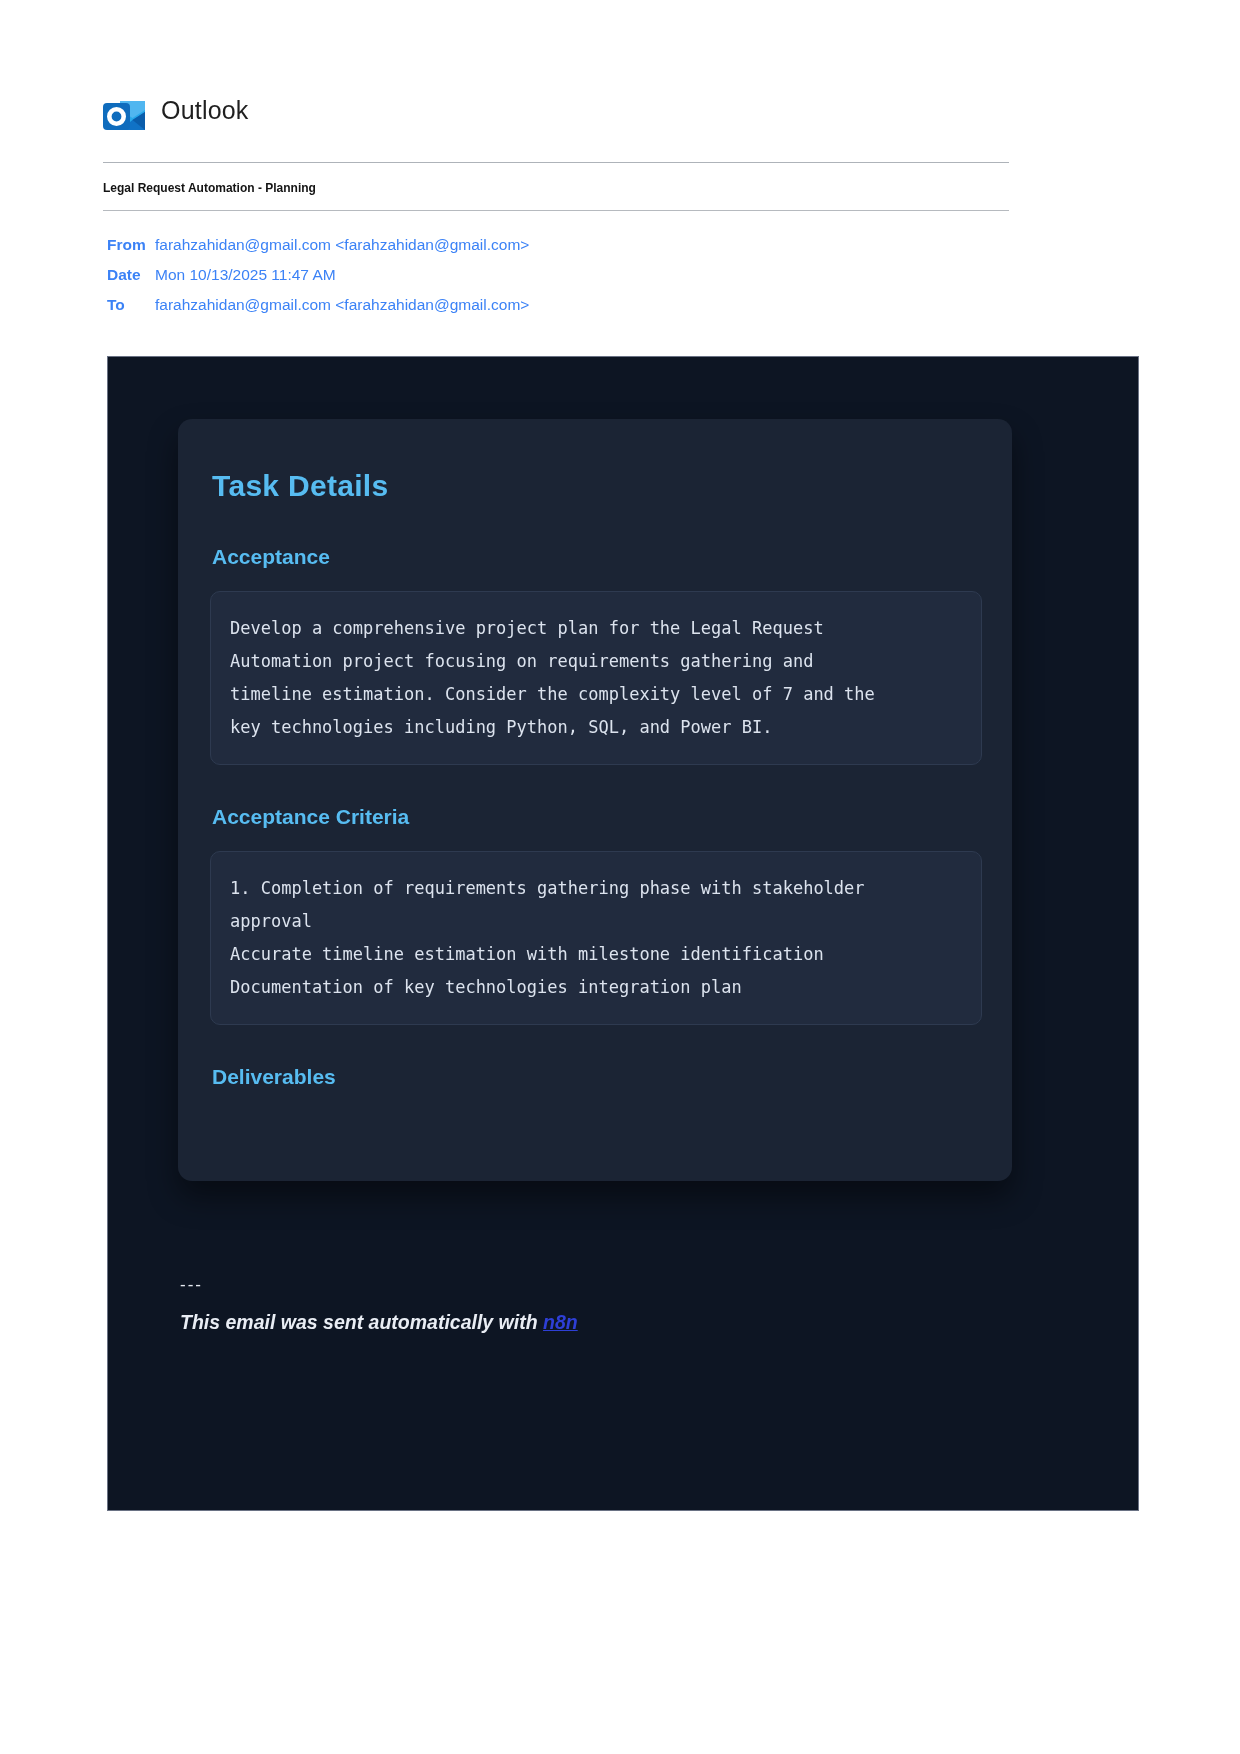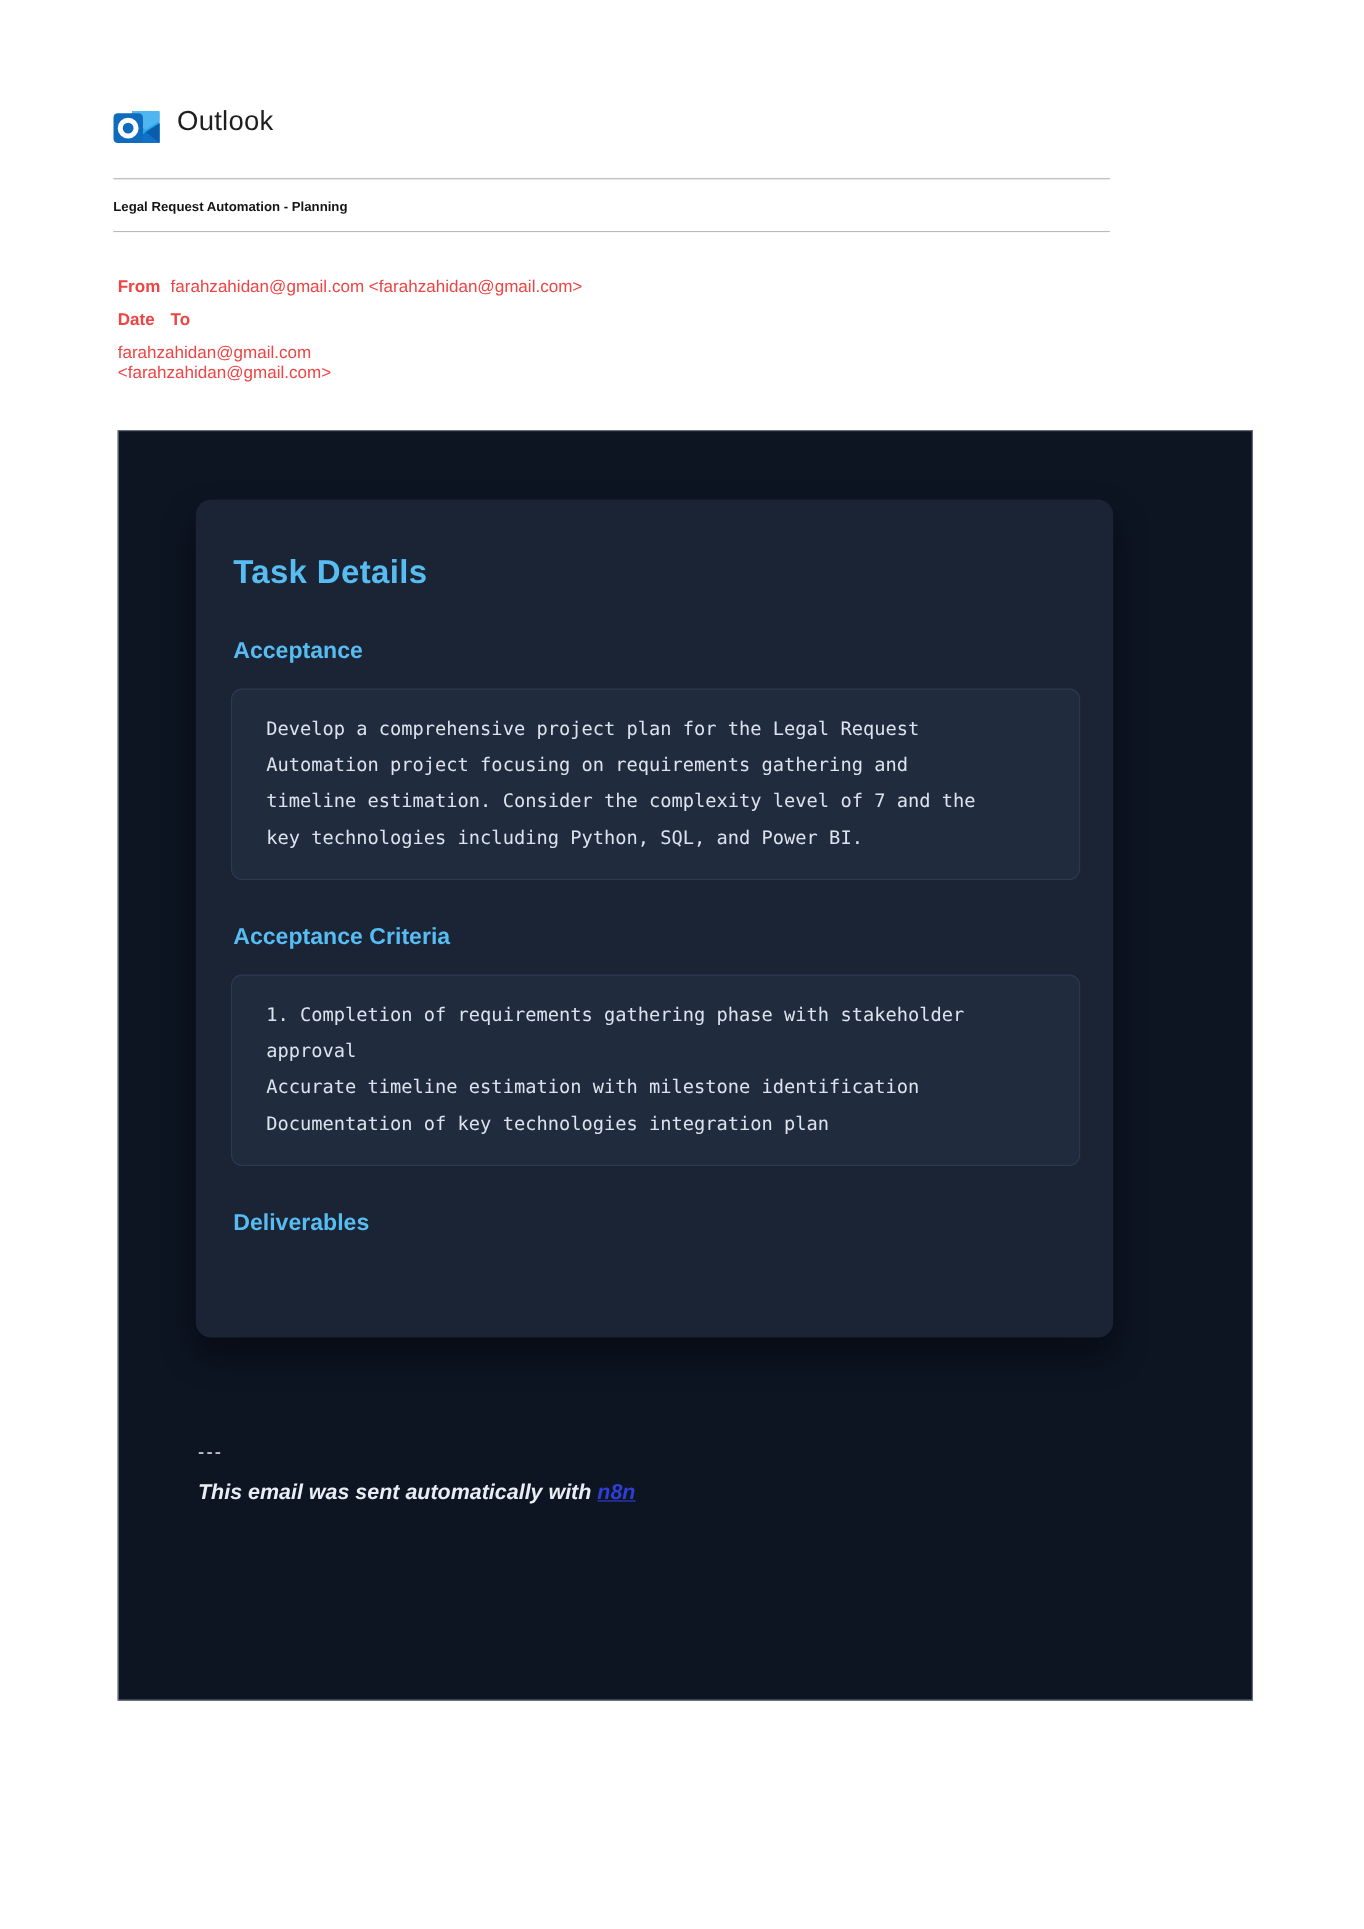--- a/index.html
+++ b/index.html
@@ -32,28 +32,28 @@
   .rule.thin { border-top-color: #b6babf; margin-top: 15px; }
 
   .subject {
     margin: 18px 0 0 103px;
     font-size: 12px;
     font-weight: 700;
     color: #141414;
   }
 
   .meta {
-    margin: 40px 0 0 107px;
+    margin: 24px 0 0 107px;
     font-size: 15.5px;
     display: grid;
     grid-template-columns: 48px auto;
     row-gap: 11px;
     column-gap: 0;
     line-height: 19px;
-    color: #ef4444;
+    color: #3b82f6;
   }
   .meta .label { font-weight: 700; }
 
   
   .dark-wrap {
     margin: 42px 0 0 107px;
     width: 1032px;
     height: 1155px;
     background: #0d1523;
     border: 1px solid #6a7284;
@@ -82,21 +82,21 @@
     font-size: 21px;
     font-weight: 700;
     color: #57bcf1;
   }
   .section:first-of-type .section-heading { margin-top: 0; }
 
   .code-box {
     background: #212b3e;
     border: 1px solid #2e3a50;
     border-radius: 10px;
-    padding: 20px 31px;
+    padding: 20px 19px;
     font-family: "DejaVu Sans Mono", monospace;
     font-size: 17px;
     line-height: 33px;
     color: #dce3ee;
     white-space: pre-wrap;
   }
 
   
   .email-footer { margin: 94px 0 0 2px; }
   .footer-divider {
@@ -137,20 +137,21 @@
 <hr class="rule">
 
 <div class="subject">Legal Request Automation - Planning</div>
 
 <hr class="rule thin">
 
 <div class="meta">
   <span class="label">From</span>
   <span class="value">farahzahidan@gmail.com &lt;farahzahidan@gmail.com&gt;</span>
   <span class="label">Date</span>
+  <span class="value">Mon 10/13/2025 11:47 AM</span>
   <span class="label">To</span>
   <span class="value">farahzahidan@gmail.com &lt;farahzahidan@gmail.com&gt;</span>
 </div>
 
 <div class="dark-wrap">
 
   <div class="card">
     <h1 class="card-title">Task Details</h1>
 
     <div class="section">

